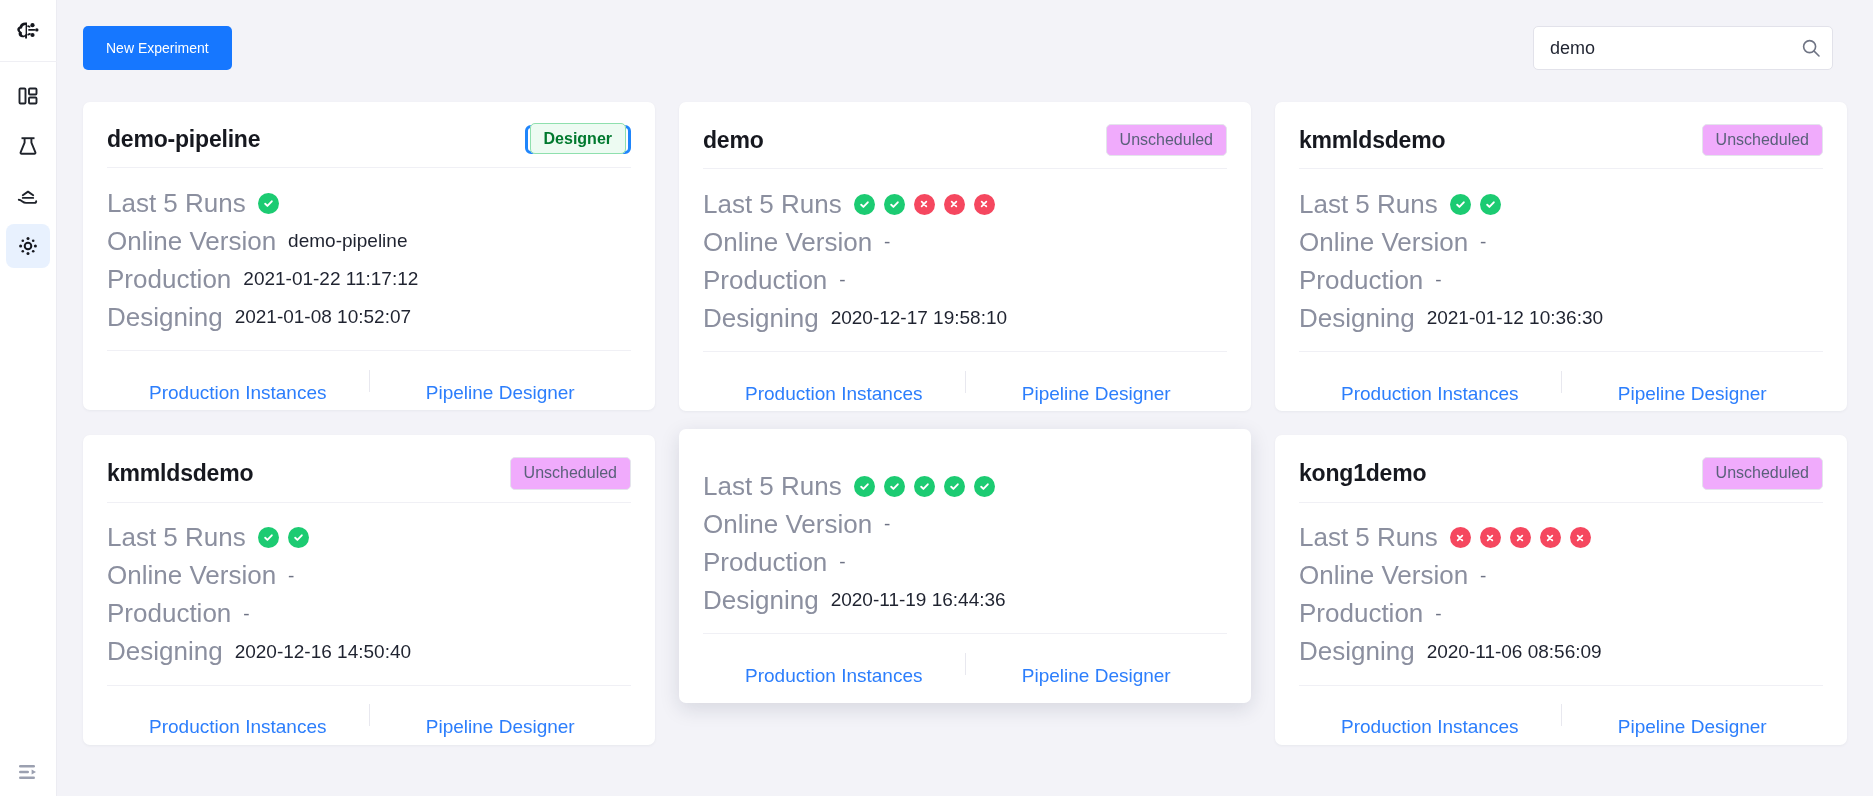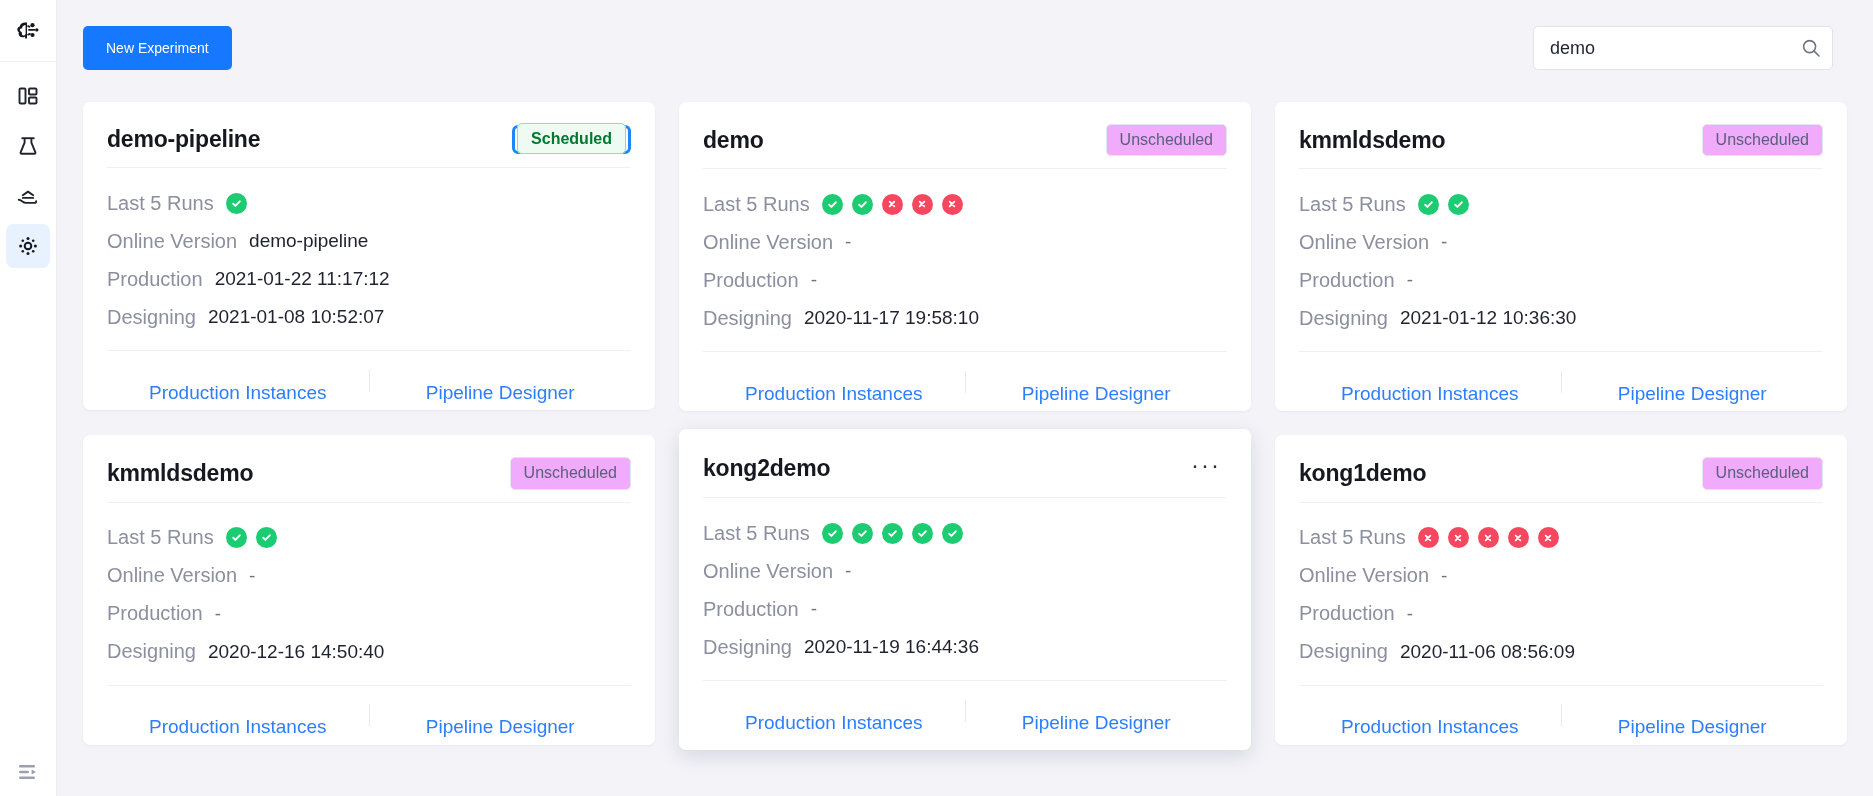--- a/index.html
+++ b/index.html
@@ -213,21 +213,21 @@
 
   .card-body { padding: 16px 0 14px 0; }
 
   .row {
     display: flex;
     align-items: center;
     height: 38px;
   }
   .row-label {
     color: #8b8f9f;
-    font-size: 20px;
+    font-size: 26px;
     margin-right: 12px;
     white-space: nowrap;
   }
   .row-value {
     color: #1f2330;
     font-size: 19px;
     white-space: nowrap;
   }
   .row-value.dash { color: #6e7385; }
 
@@ -352,21 +352,21 @@
             <path d="M13.1 13.1 18 18" stroke-linecap="round"></path>
           </svg>
         </button>
       </div>
     </div>
 
     <div class="grid" id="card-grid">
         <div class="card">
           <div class="card-head">
             <div class="card-title">demo-pipeline</div>
-            <span class="badge-focus"><span class="badge scheduled">Scheduled</span></span>
+            <span class="badge-focus"><span class="badge scheduled">Designer</span></span>
           </div>
           <div class="card-body">
             <div class="row">
               <span class="row-label">Last 5 Runs</span>
               <span class="runs">
                 <span class="run-dot success">
                   <svg width="11" height="11" viewBox="0 0 12 12" fill="none" stroke="#fff" stroke-width="2.1" stroke-linecap="round" stroke-linejoin="round">
                     <path d="M2.4 6.3 4.8 8.6 9.6 3.6"></path>
                   </svg>
                 </span>
@@ -430,21 +430,21 @@
             <div class="row">
               <span class="row-label">Online Version</span>
               <span class="row-value dash">-</span>
             </div>
             <div class="row">
               <span class="row-label">Production</span>
               <span class="row-value dash">-</span>
             </div>
             <div class="row">
               <span class="row-label">Designing</span>
-              <span class="row-value">2020-11-17 19:58:10</span>
+              <span class="row-value">2020-12-17 19:58:10</span>
             </div>
           </div>
           <div class="card-foot">
             <a class="foot-link">Production Instances</a>
             <span class="foot-sep"></span>
             <a class="foot-link">Pipeline Designer</a>
           </div>
         </div>
         <div class="card">
           <div class="card-head">
@@ -520,24 +520,20 @@
               <span class="row-value">2020-12-16 14:50:40</span>
             </div>
           </div>
           <div class="card-foot">
             <a class="foot-link">Production Instances</a>
             <span class="foot-sep"></span>
             <a class="foot-link">Pipeline Designer</a>
           </div>
         </div>
         <div class="card raised">
-          <div class="card-head">
-            <div class="card-title">kong2demo</div>
-            <button class="dots-btn">···</button>
-          </div>
           <div class="card-body">
             <div class="row">
               <span class="row-label">Last 5 Runs</span>
               <span class="runs">
                 <span class="run-dot success">
                   <svg width="11" height="11" viewBox="0 0 12 12" fill="none" stroke="#fff" stroke-width="2.1" stroke-linecap="round" stroke-linejoin="round">
                     <path d="M2.4 6.3 4.8 8.6 9.6 3.6"></path>
                   </svg>
                 </span>
                 <span class="run-dot success">

